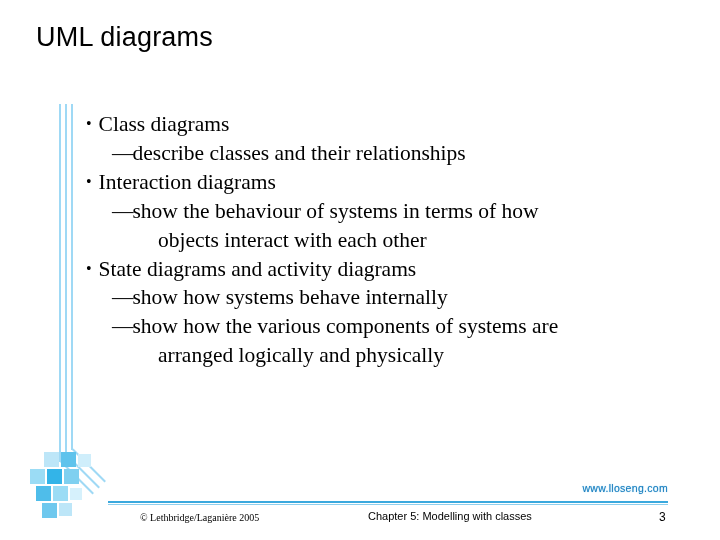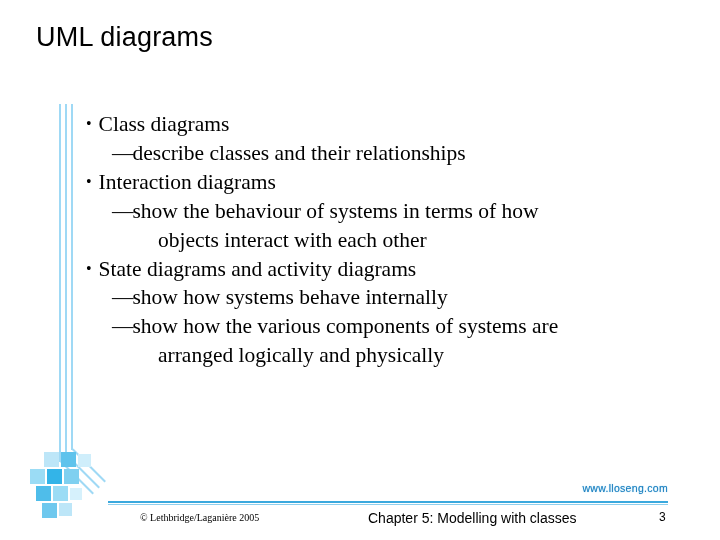--- a/index.html
+++ b/index.html
@@ -128,21 +128,21 @@
     left: 140px;
     top: 512px;
     font-size: 10px;
     color: #000000;
   }
   .chapter {
     position: absolute;
     left: 368px;
     top: 510px;
     font-family: "Liberation Sans", sans-serif;
-    font-size: 14px;
+    font-size: 11px;
     color: #000000;
   }
   .pagenum {
     position: absolute;
     left: 659px;
     top: 510px;
     font-family: "Liberation Sans", sans-serif;
     font-size: 12px;
     color: #000000;
   }

